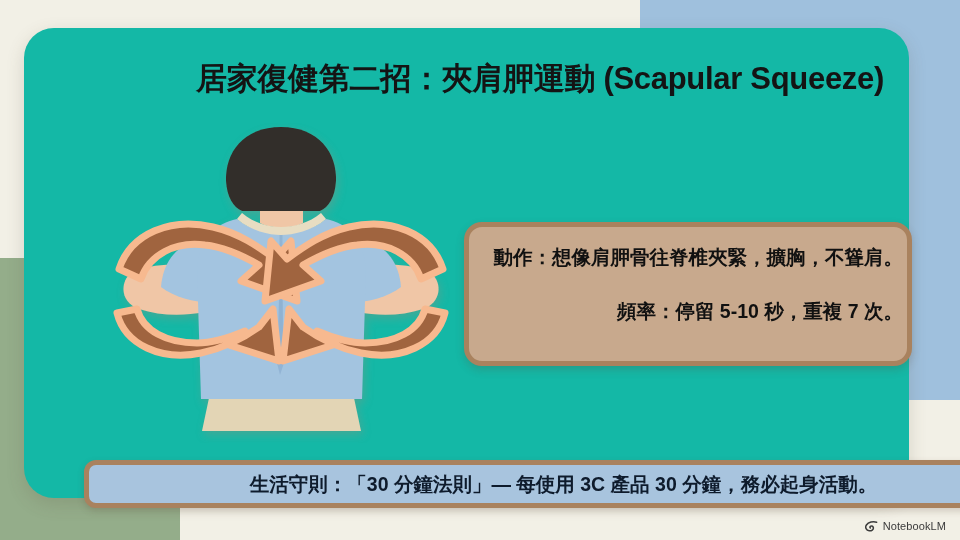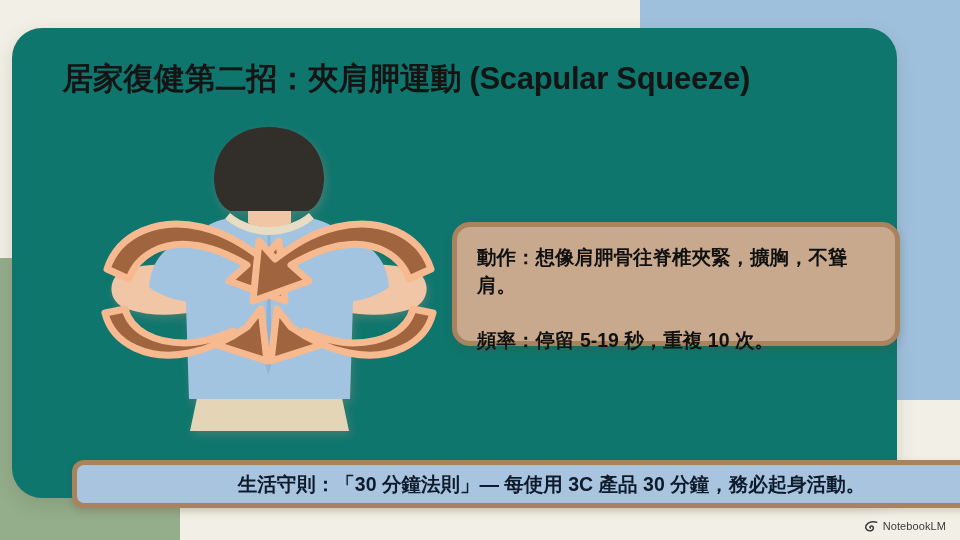--- a/index.html
+++ b/index.html
@@ -39,27 +39,28 @@
     top: 258px;
     width: 300px;
     height: 340px;
     background: #94ad8a;
     border-radius: 0 110px 0 0;
   }
 
   
   .card {
     position: absolute;
-    left: 12px;
+    left: 24px;
     top: 28px;
     width: 885px;
     height: 470px;
-    background: #0f766e;
+    background: #14b8a6;
     border-radius: 30px;
     box-shadow: 0 6px 18px rgba(90, 80, 60, 0.18);
+    text-align: right;
   }
 
   
   .title {
     position: absolute;
     left: 50px;
     top: 30px;
     width: 810px;
     font-size: 31px;
     font-weight: bold;
@@ -81,27 +82,27 @@
     width: 345px;
     height: 320px;
   }
 
   
   .info-box {
     position: absolute;
     left: 440px;
     top: 194px;
     width: 448px;
-    height: 124px;
+    height: 144px;
     box-sizing: border-box;
     background: #c8a98d;
     border: 5px solid #a9825e;
     border-radius: 18px;
     box-shadow: 0 4px 8px rgba(90, 70, 50, 0.22);
-    padding: 16px 20px 0 20px;
+    padding: 16px 4px 0 20px;
   }
   .info-line {
     color: #111;
     font-size: 19.5px;
     font-weight: bold;
     line-height: 1.45;
   }
   .info-line.action {
     text-indent: 0;
   }
@@ -233,21 +234,21 @@
                    C 228 225, 208 214, 194 204
                    L 180 186 L 174 238 L 224 222 L 208 208
                    C 222 214, 240 220, 256 220
                    C 286 220, 310 208, 316 186 Z" fill="#a0643f" stroke="#f7b98f" stroke-width="7" stroke-linejoin="round"></path>
         </g>
       </svg>
     </div>
 
     <div class="info-box">
       <div class="info-line action">動作：想像肩胛骨往脊椎夾緊，擴胸，不聳肩。</div>
-      <div class="info-line freq">頻率：停留 5-19 秒，重複 10 次。</div>
+      <div class="info-line freq">頻率：停留 5-10 秒，重複 7 次。</div>
     </div>
 
     <div class="banner">
       <span class="banner-text">生活守則：「30 分鐘法則」— 每使用 3C 產品 30 分鐘，務必起身活動。</span>
     </div>
 
   </div>
 
   <div class="watermark">
     <span>

